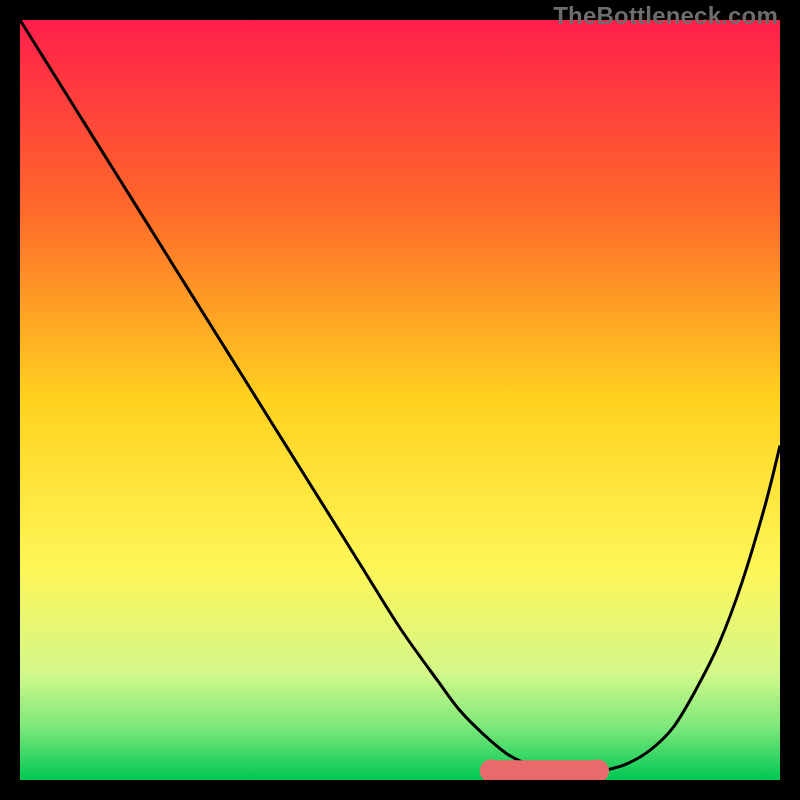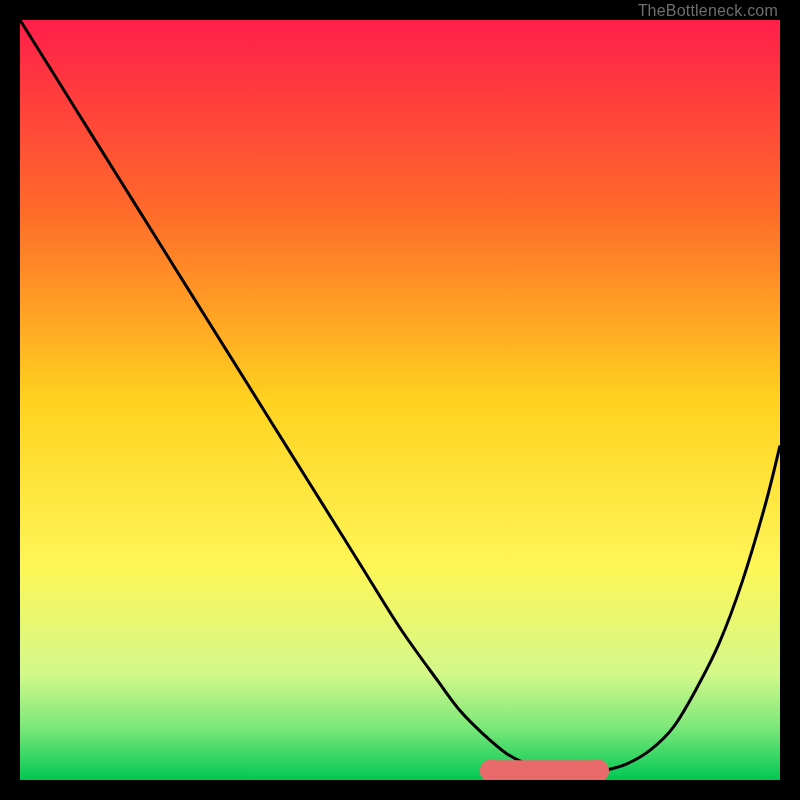--- a/index.html
+++ b/index.html
@@ -17,22 +17,22 @@
     top: 20px;
     width: 760px;
     height: 760px;
     background: #000;
   }
   .watermark {
     position: absolute;
     top: 2px;
     right: 22px;
     color: #6d6d6d;
-    font-size: 16px;
-    font-weight: 400;
+    font-size: 24px;
+    font-weight: 700;
     letter-spacing: 0.2px;
     z-index: 10;
   }
   svg {
     display: block;
   }
 </style>
 </head>
 <body>
 

